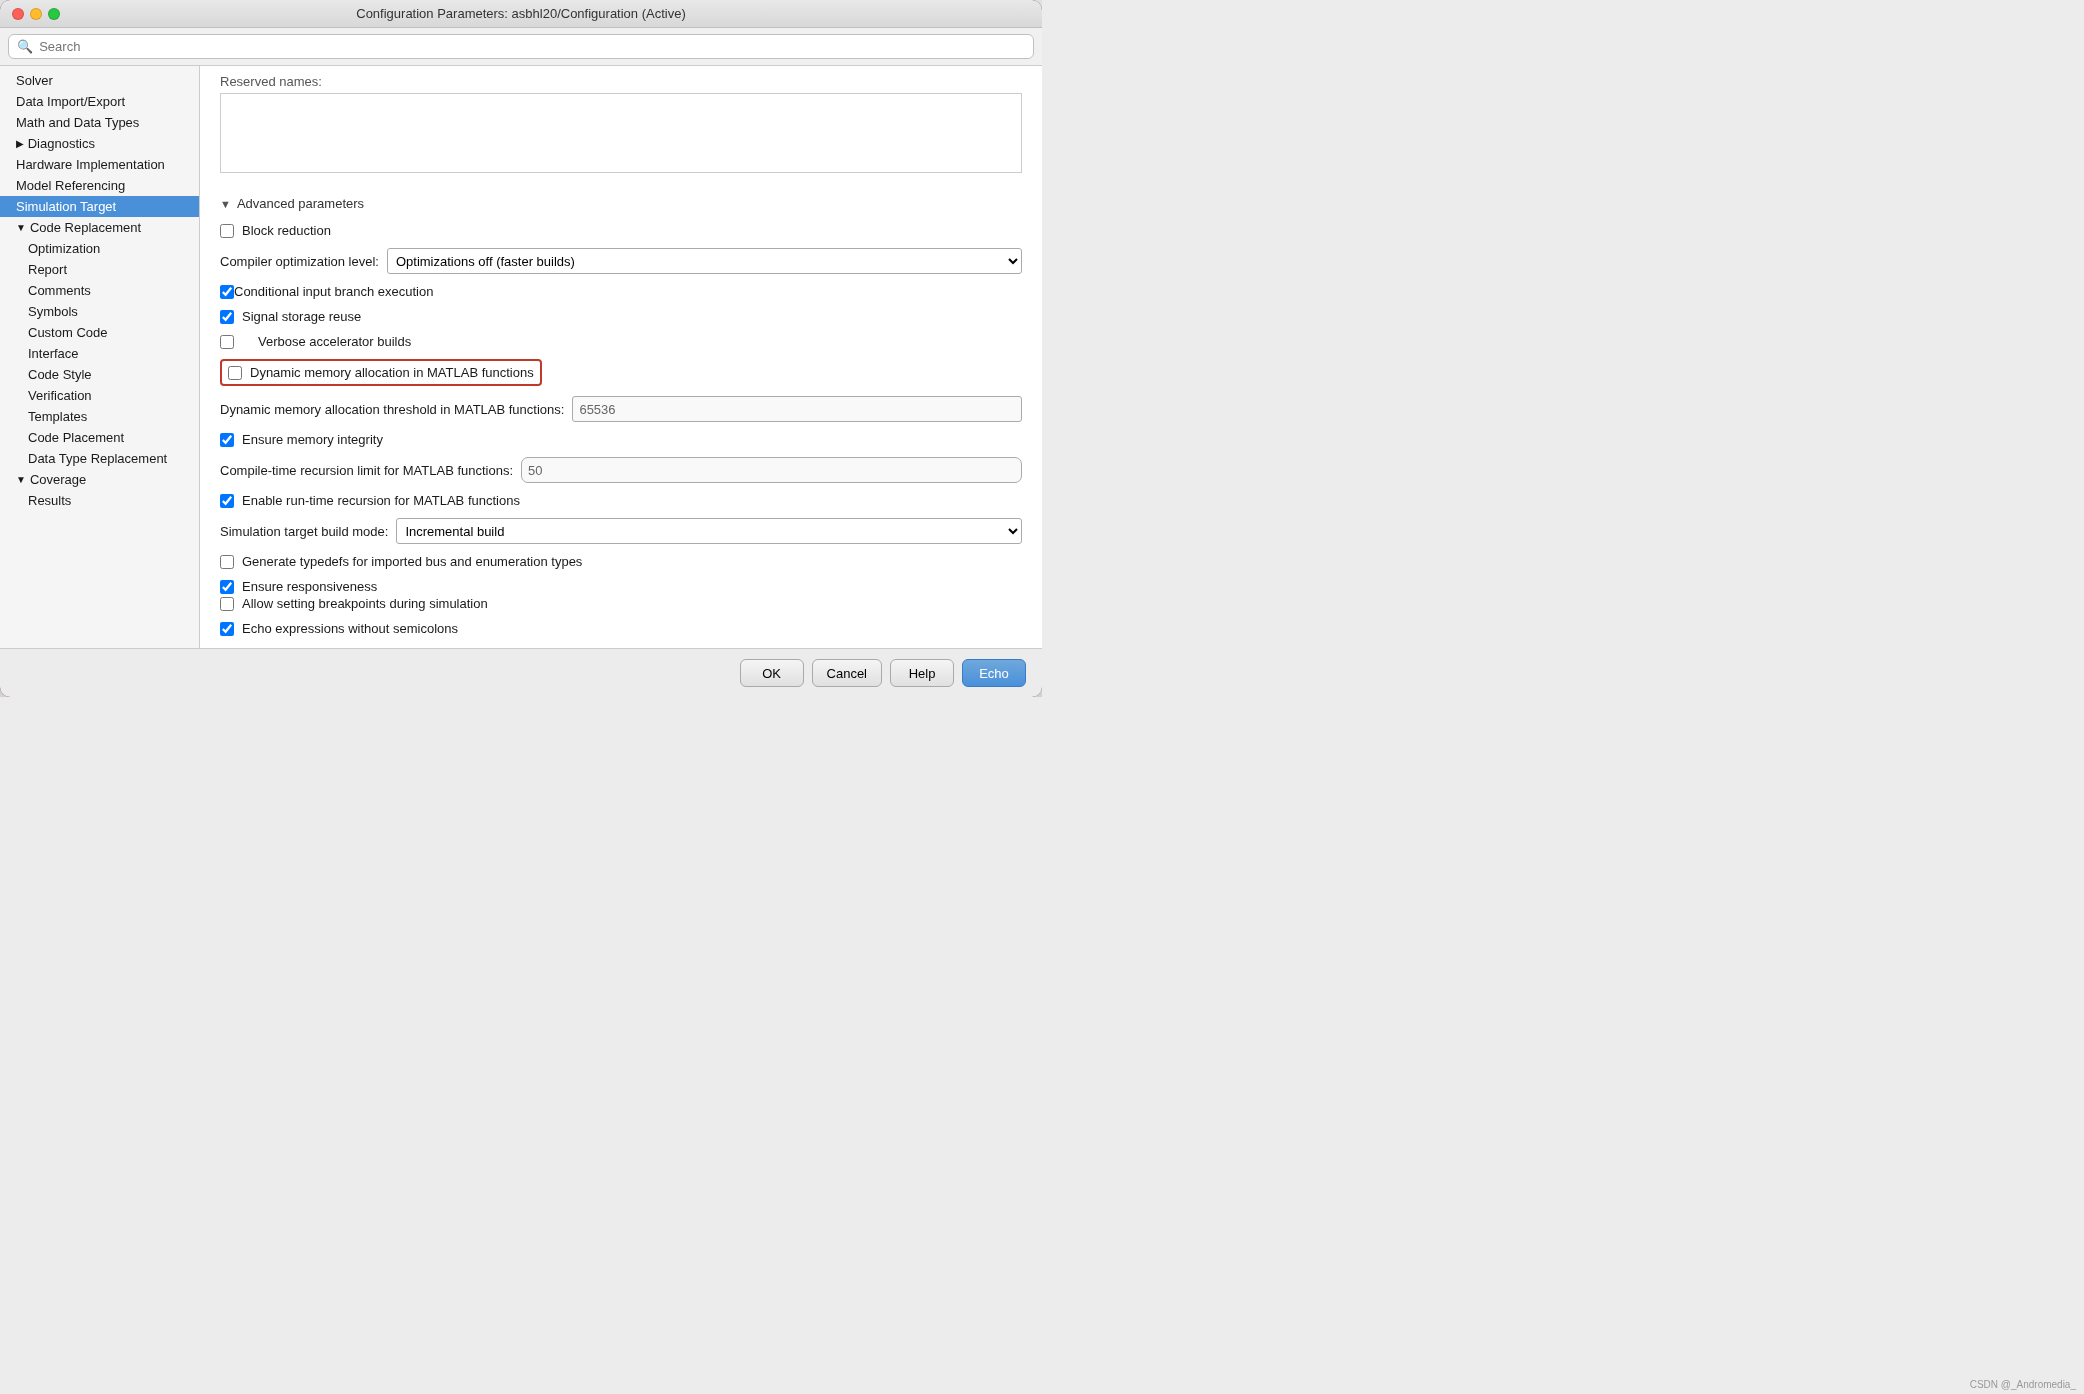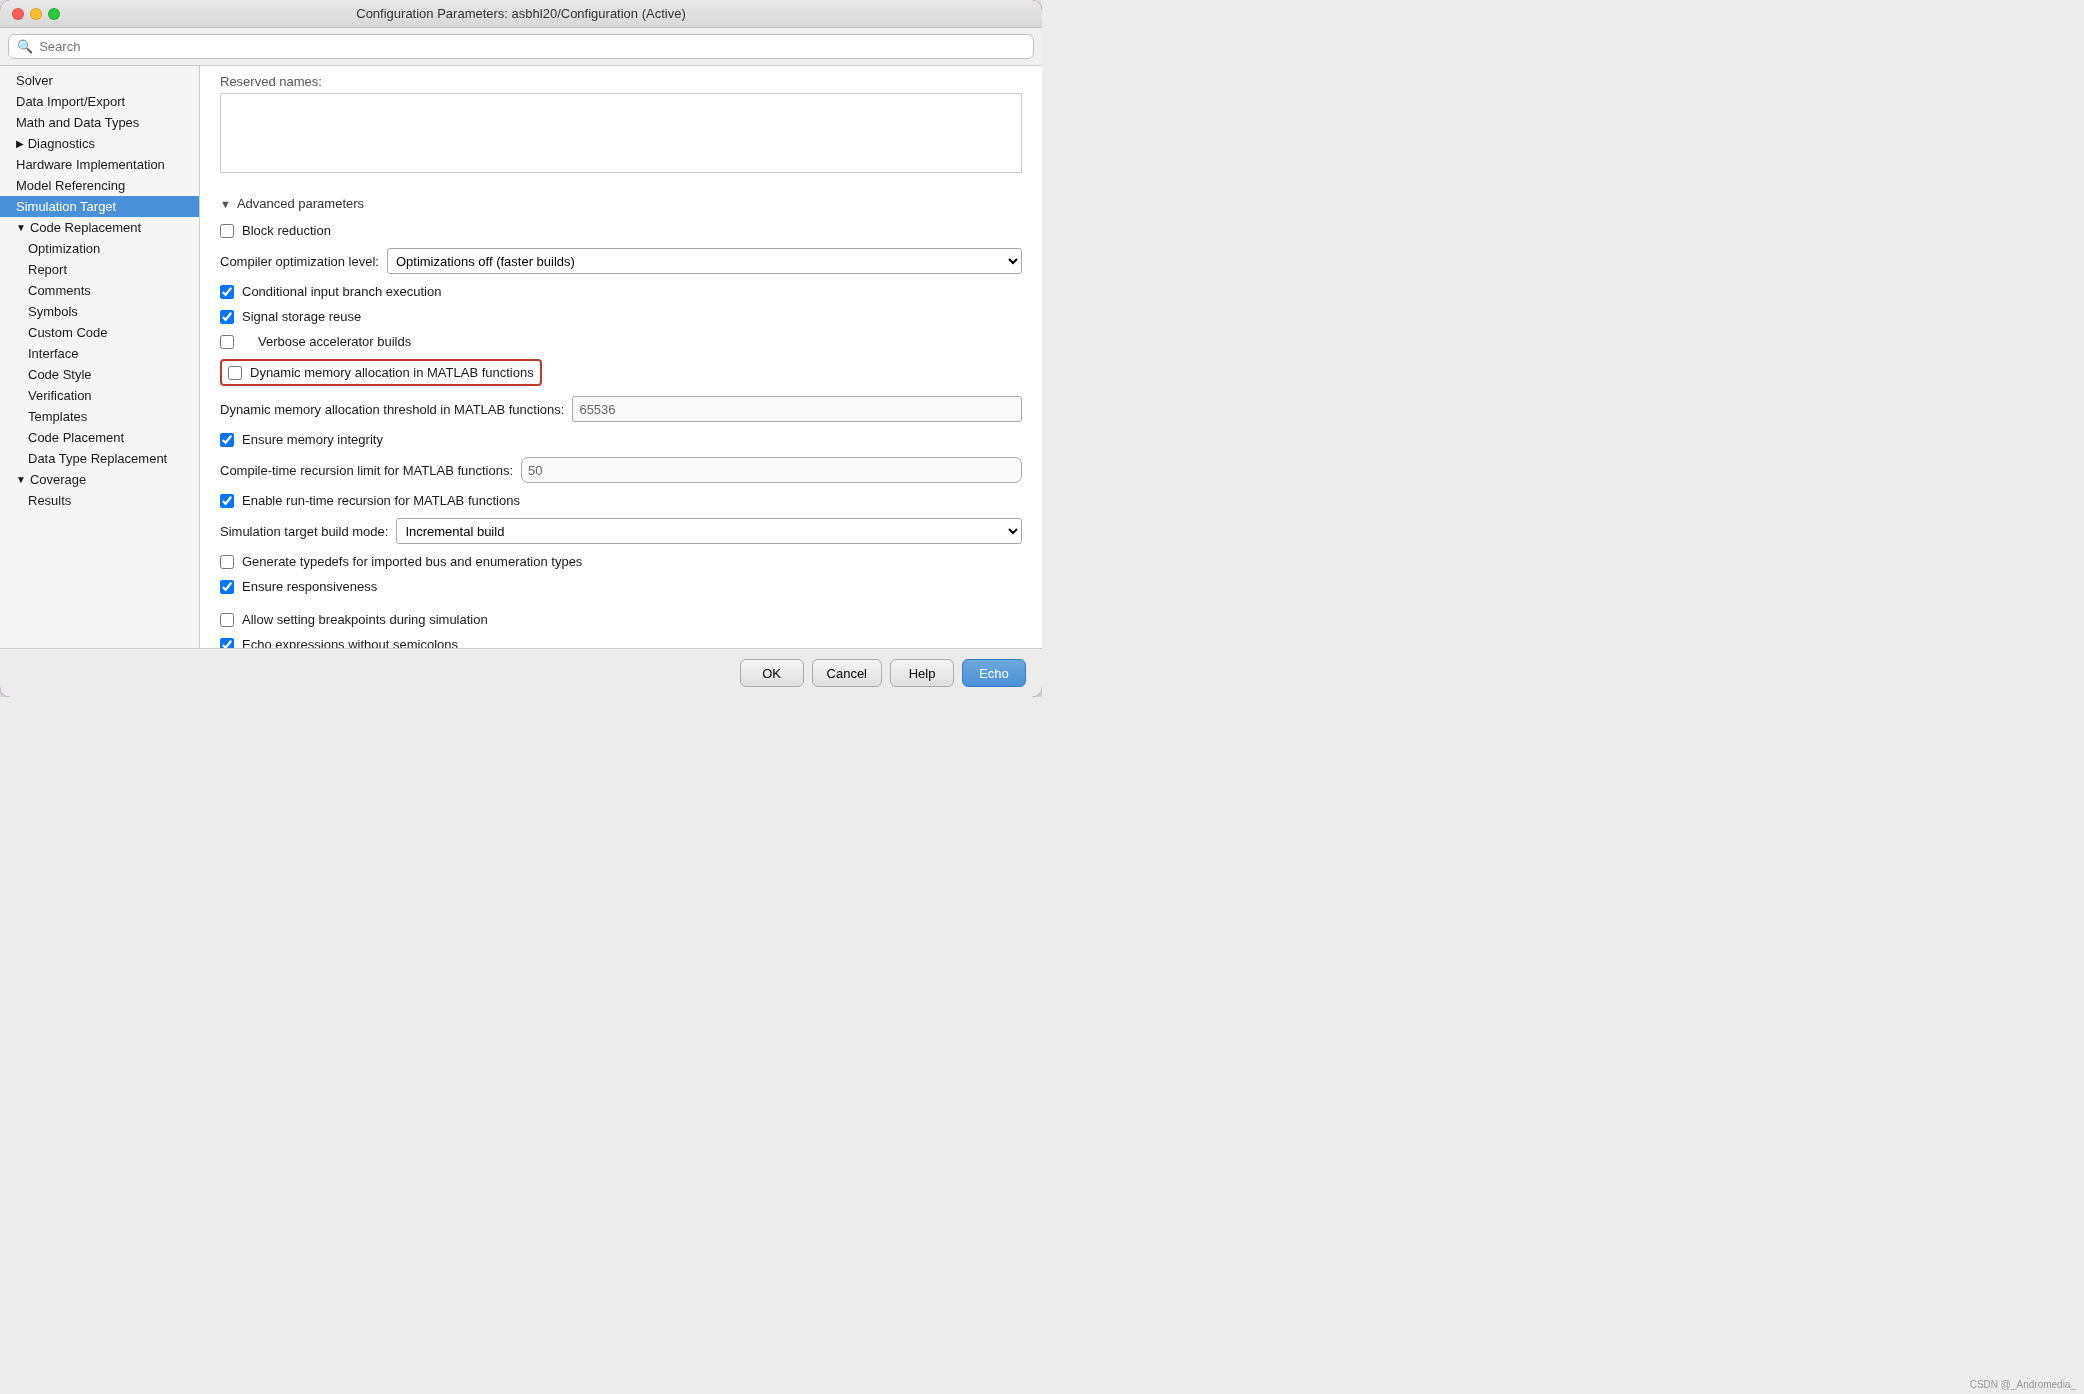--- a/index.html
+++ b/index.html
@@ -292,21 +292,21 @@
           <span class="divider-tri">▼</span>
           <span>Advanced parameters</span>
         </div>
 
         <div id="params-container"><div style="display: flex; align-items: center; gap: 8px; margin-bottom: 10px;">
               <input type="checkbox" style="">
               <label style="font-size: 13px;">Block reduction</label>
             </div><div style="display: flex; align-items: center; margin-bottom: 10px; gap: 8px;">
               <label style="font-size: 13px; white-space: nowrap;">Compiler optimization level:</label>
               <select style="flex: 1 1 0%; height: 26px; border: 1px solid rgb(170, 170, 170); border-radius: 3px; background: white; font-size: 13px; padding: 0px 4px; cursor: pointer;"><option>Optimizations off (faster builds)</option><option>Optimizations on (faster runs)</option></select>
-            </div><div style="display: flex; align-items: center; gap: 8px; margin-bottom: 10px;">
+            </div><div style="display: flex; align-items: center; margin-bottom: 10px;">
               <input type="checkbox" checked="" style="">
               <label style="font-size: 13px;">Conditional input branch execution</label>
             </div><div style="display: flex; align-items: center; gap: 8px; margin-bottom: 10px;">
               <input type="checkbox" checked="" style="">
               <label style="font-size: 13px;">Signal storage reuse</label>
             </div><div style="display: flex; align-items: center; gap: 24px; margin-bottom: 10px;">
               <input type="checkbox" style="">
               <label style="font-size: 13px;">Verbose accelerator builds</label>
             </div><div style="display: inline-flex; align-items: center; gap: 8px; margin-bottom: 10px; border: 2px solid rgb(192, 57, 43); border-radius: 4px; padding: 4px 6px;">
               <input type="checkbox" style="">
@@ -322,21 +322,21 @@
               <input type="text" value="50" style="flex: 1 1 0%; height: 26px; border: 1px solid rgb(170, 170, 170); border-radius: 7px; background: rgb(249, 249, 249); font-size: 13px; padding: 0px 6px; color: rgb(102, 102, 102);">
             </div><div style="display: flex; align-items: center; gap: 8px; margin-bottom: 10px;">
               <input type="checkbox" checked="" style="">
               <label style="font-size: 13px;">Enable run-time recursion for MATLAB functions</label>
             </div><div style="display: flex; align-items: center; margin-bottom: 10px; gap: 8px;">
               <label style="font-size: 13px; white-space: nowrap;">Simulation target build mode:</label>
               <select style="flex: 1 1 0%; height: 26px; border: 1px solid rgb(170, 170, 170); border-radius: 3px; background: white; font-size: 13px; padding: 0px 4px; cursor: pointer;"><option>Incremental build</option><option>Clean build</option></select>
             </div><div style="display: flex; align-items: center; gap: 8px; margin-bottom: 10px;">
               <input type="checkbox" style="">
               <label style="font-size: 13px;">Generate typedefs for imported bus and enumeration types</label>
-            </div><div style="display: flex; align-items: center; gap: 8px; margin-bottom: 18px;">
+            </div><div style="display: flex; align-items: center; gap: 8px; margin-bottom: 2px;">
               <input type="checkbox" checked="" style="">
               <label style="font-size: 13px;">Ensure responsiveness</label>
             </div><div style="display: flex; align-items: center; gap: 8px; margin-bottom: 10px;">
               <input type="checkbox" style="">
               <label style="font-size: 13px;">Allow setting breakpoints during simulation</label>
             </div><div style="display: flex; align-items: center; gap: 8px; margin-bottom: 10px;">
               <input type="checkbox" checked="" style="">
               <label style="font-size: 13px;">Echo expressions without semicolons</label>
             </div></div>
       </div>

